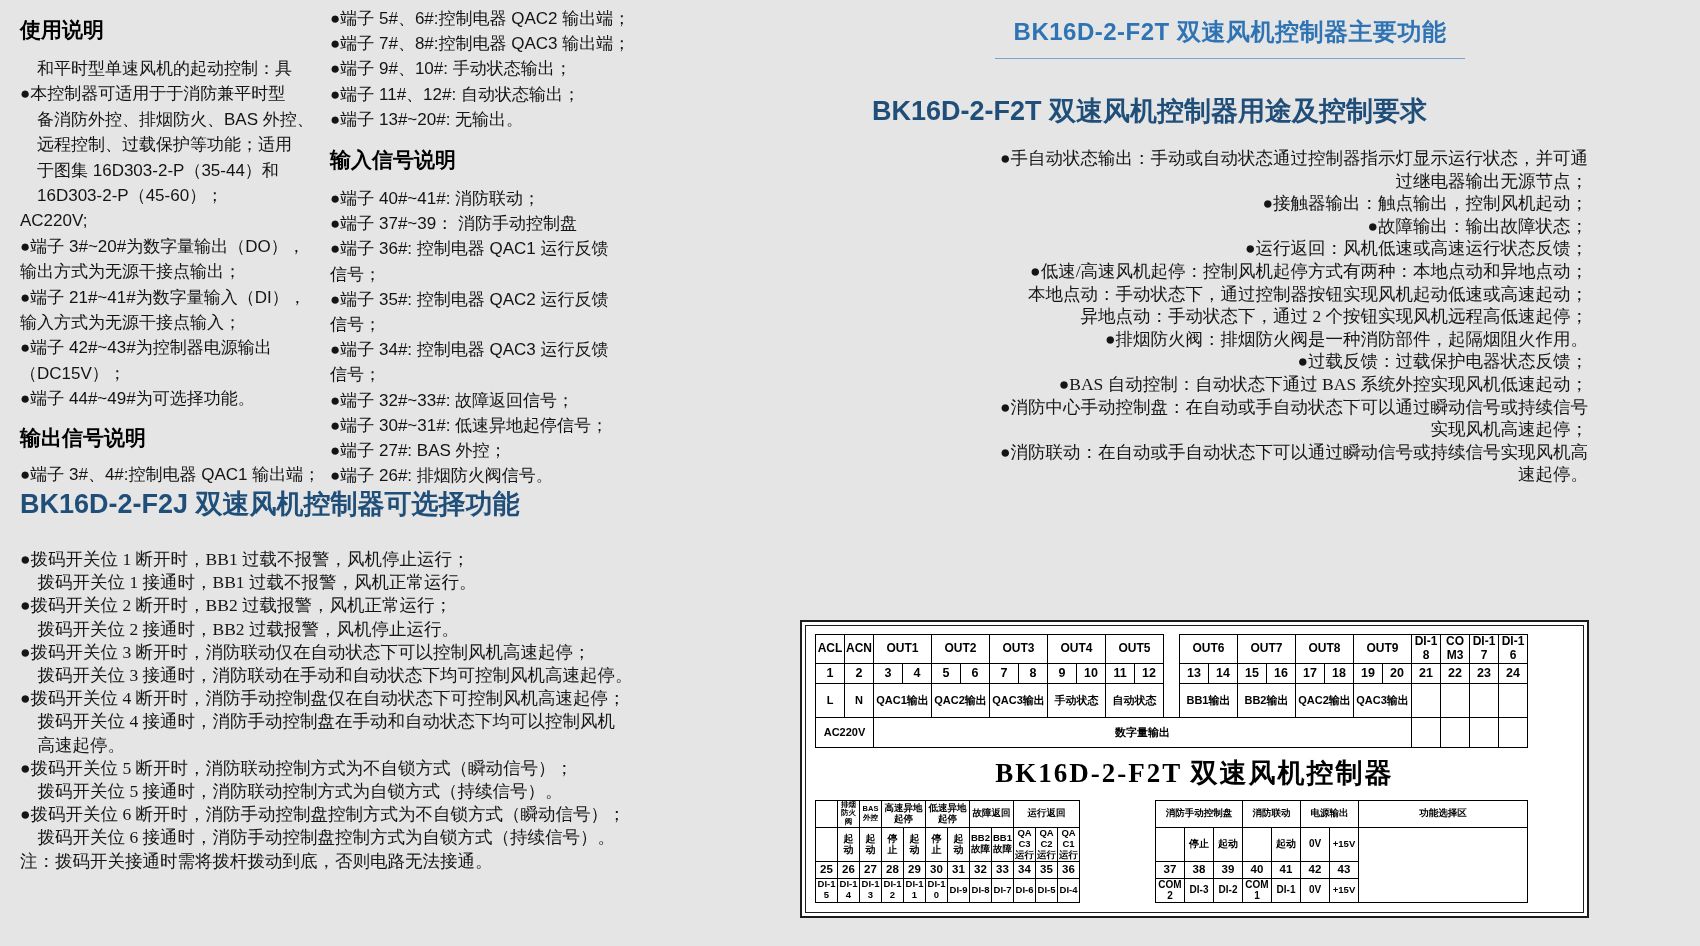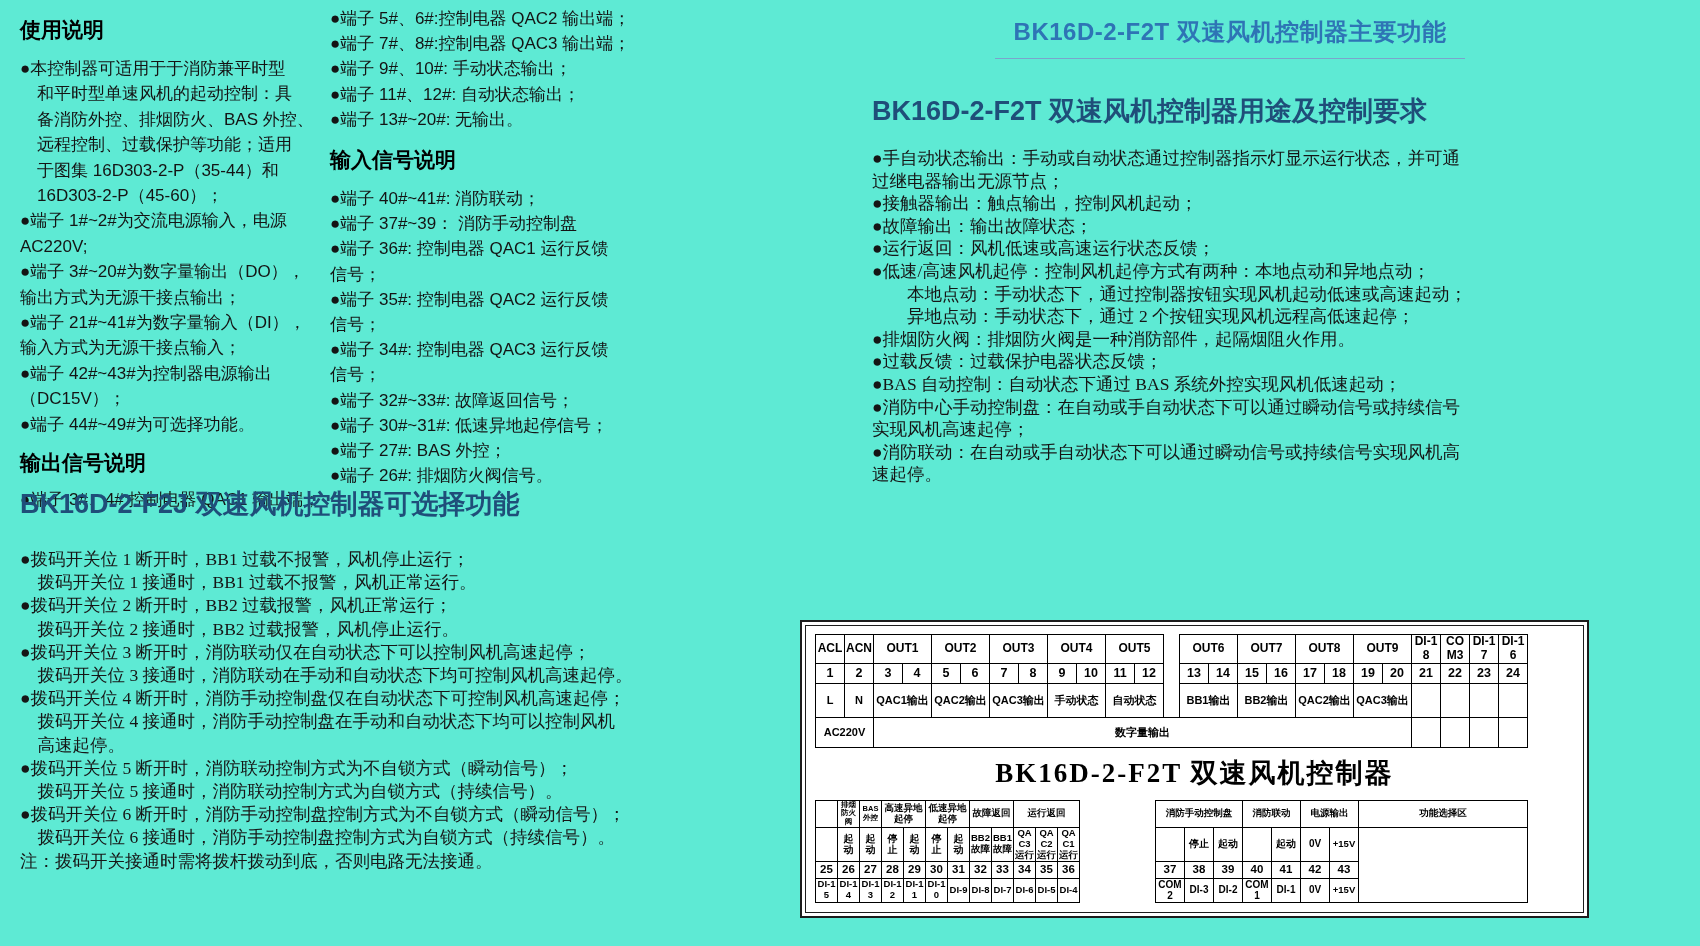--- a/index.html
+++ b/index.html
@@ -1,21 +1,21 @@
 <!DOCTYPE html>
 <html style="--title-blue: #2e74b5; --heading-blue: #1f4e79;"><head>
 <meta charset="utf-8">
 <style>
   :root{
     --title-blue:#2e74b5;
     --heading-blue:#1f4e79;
     --ink:#111;
   }
   html,body{margin:0;padding:0;background:#fff;}
-  #page{position:relative;width:1700px;height:946px;background:#5eead4;overflow:hidden;
+  #page{position:relative;width:1700px;height:946px;background:#e5e5e5;overflow:hidden;
         font-family:"Liberation Sans",sans-serif;color:#111;}
 
   
   .blkheading{font-weight:bold;font-size:21px;color:#000;margin:0 0 12px 0;
               font-family:"Liberation Sans",sans-serif;}
   .tline{white-space:pre;font-size:17px;line-height:25.4px;color:#141414;}
   #col1{position:absolute;left:20px;top:16px;width:308px;}
   #col2{position:absolute;left:330px;top:6px;width:312px;}
   #col2 .tline{line-height:25.2px;}
   #col2 .blkheading{margin:14px 0 12px 0;}
@@ -30,21 +30,21 @@
               font-family:"Liberation Serif",serif;}
 
   
   #rightcol{position:absolute;left:872px;top:16px;width:716px;}
   .main-title-wrap{width:640px;margin:0 auto;text-align:center;}
   .main-title{font-weight:bold;font-size:24px;color:var(--title-blue);
               font-family:"Liberation Sans",sans-serif;letter-spacing:0.5px;}
   .title-underline{width:470px;margin:10px auto 0 auto;border-top:1.5px solid #7aa4cc;height:0;}
   .sec1-heading{margin:34px 0 0 0;}
   #sec1-body{margin-top:18px;}
-  #sec1-body .tline{font-size:17.5px;line-height:22.6px;font-family:"Liberation Serif",serif;color:#151515;}
+  #sec1-body .tline{font-size:17.5px;line-height:22.6px;font-family:"Liberation Serif",serif;color:#151515;text-align:right;}
   .sec2-heading{margin:42px 0 0 0;}
 
   
   #tablewrap{position:absolute;left:800px;top:620px;width:789px;}
   .tb-outer{border:2px solid #1c1c1c;padding:3px;background:#fff;}
   .tb-inner{border:1.5px solid #1c1c1c;padding:8px 9px 9px 9px;}
   table.tt{border-collapse:collapse;table-layout:fixed;
            font-family:"Liberation Sans",sans-serif;font-weight:bold;color:#000;padding-left:44px;}
   table.tt td{border:1px solid #000;text-align:center;vertical-align:middle;
               padding:0 1px;overflow:hidden;word-break:break-all;line-height:1.15;}
@@ -66,27 +66,26 @@
   td.sm{font-size:9.5px !important;}
 </style>
 </head>
 <body>
 
 <div id="page">
 
   <div id="col1">
     <div class="blkheading">使用说明</div>
     <div>
+        <div class="tline">　和平时型单速风机的起动控制：具</div>
         <div class="tline">●本控制器可适用于于消防兼平时型</div>
-        <div class="tline">　和平时型单速风机的起动控制：具</div>
         <div class="tline">　备消防外控、排烟防火、BAS 外控、</div>
         <div class="tline">　远程控制、过载保护等功能；适用</div>
         <div class="tline">　于图集 16D303-2-P（35-44）和</div>
         <div class="tline">　16D303-2-P（45-60）；</div>
-        <div class="tline">●端子 1#~2#为交流电源输入，电源</div>
         <div class="tline">AC220V;</div>
         <div class="tline">●端子 3#~20#为数字量输出（DO），</div>
         <div class="tline">输出方式为无源干接点输出；</div>
         <div class="tline">●端子 21#~41#为数字量输入（DI），</div>
         <div class="tline">输入方式为无源干接点输入；</div>
         <div class="tline">●端子 42#~43#为控制器电源输出</div>
         <div class="tline">（DC15V）；</div>
         <div class="tline">●端子 44#~49#为可选择功能。</div>
       </div>
     <div class="blkheading second">输出信号说明</div>

